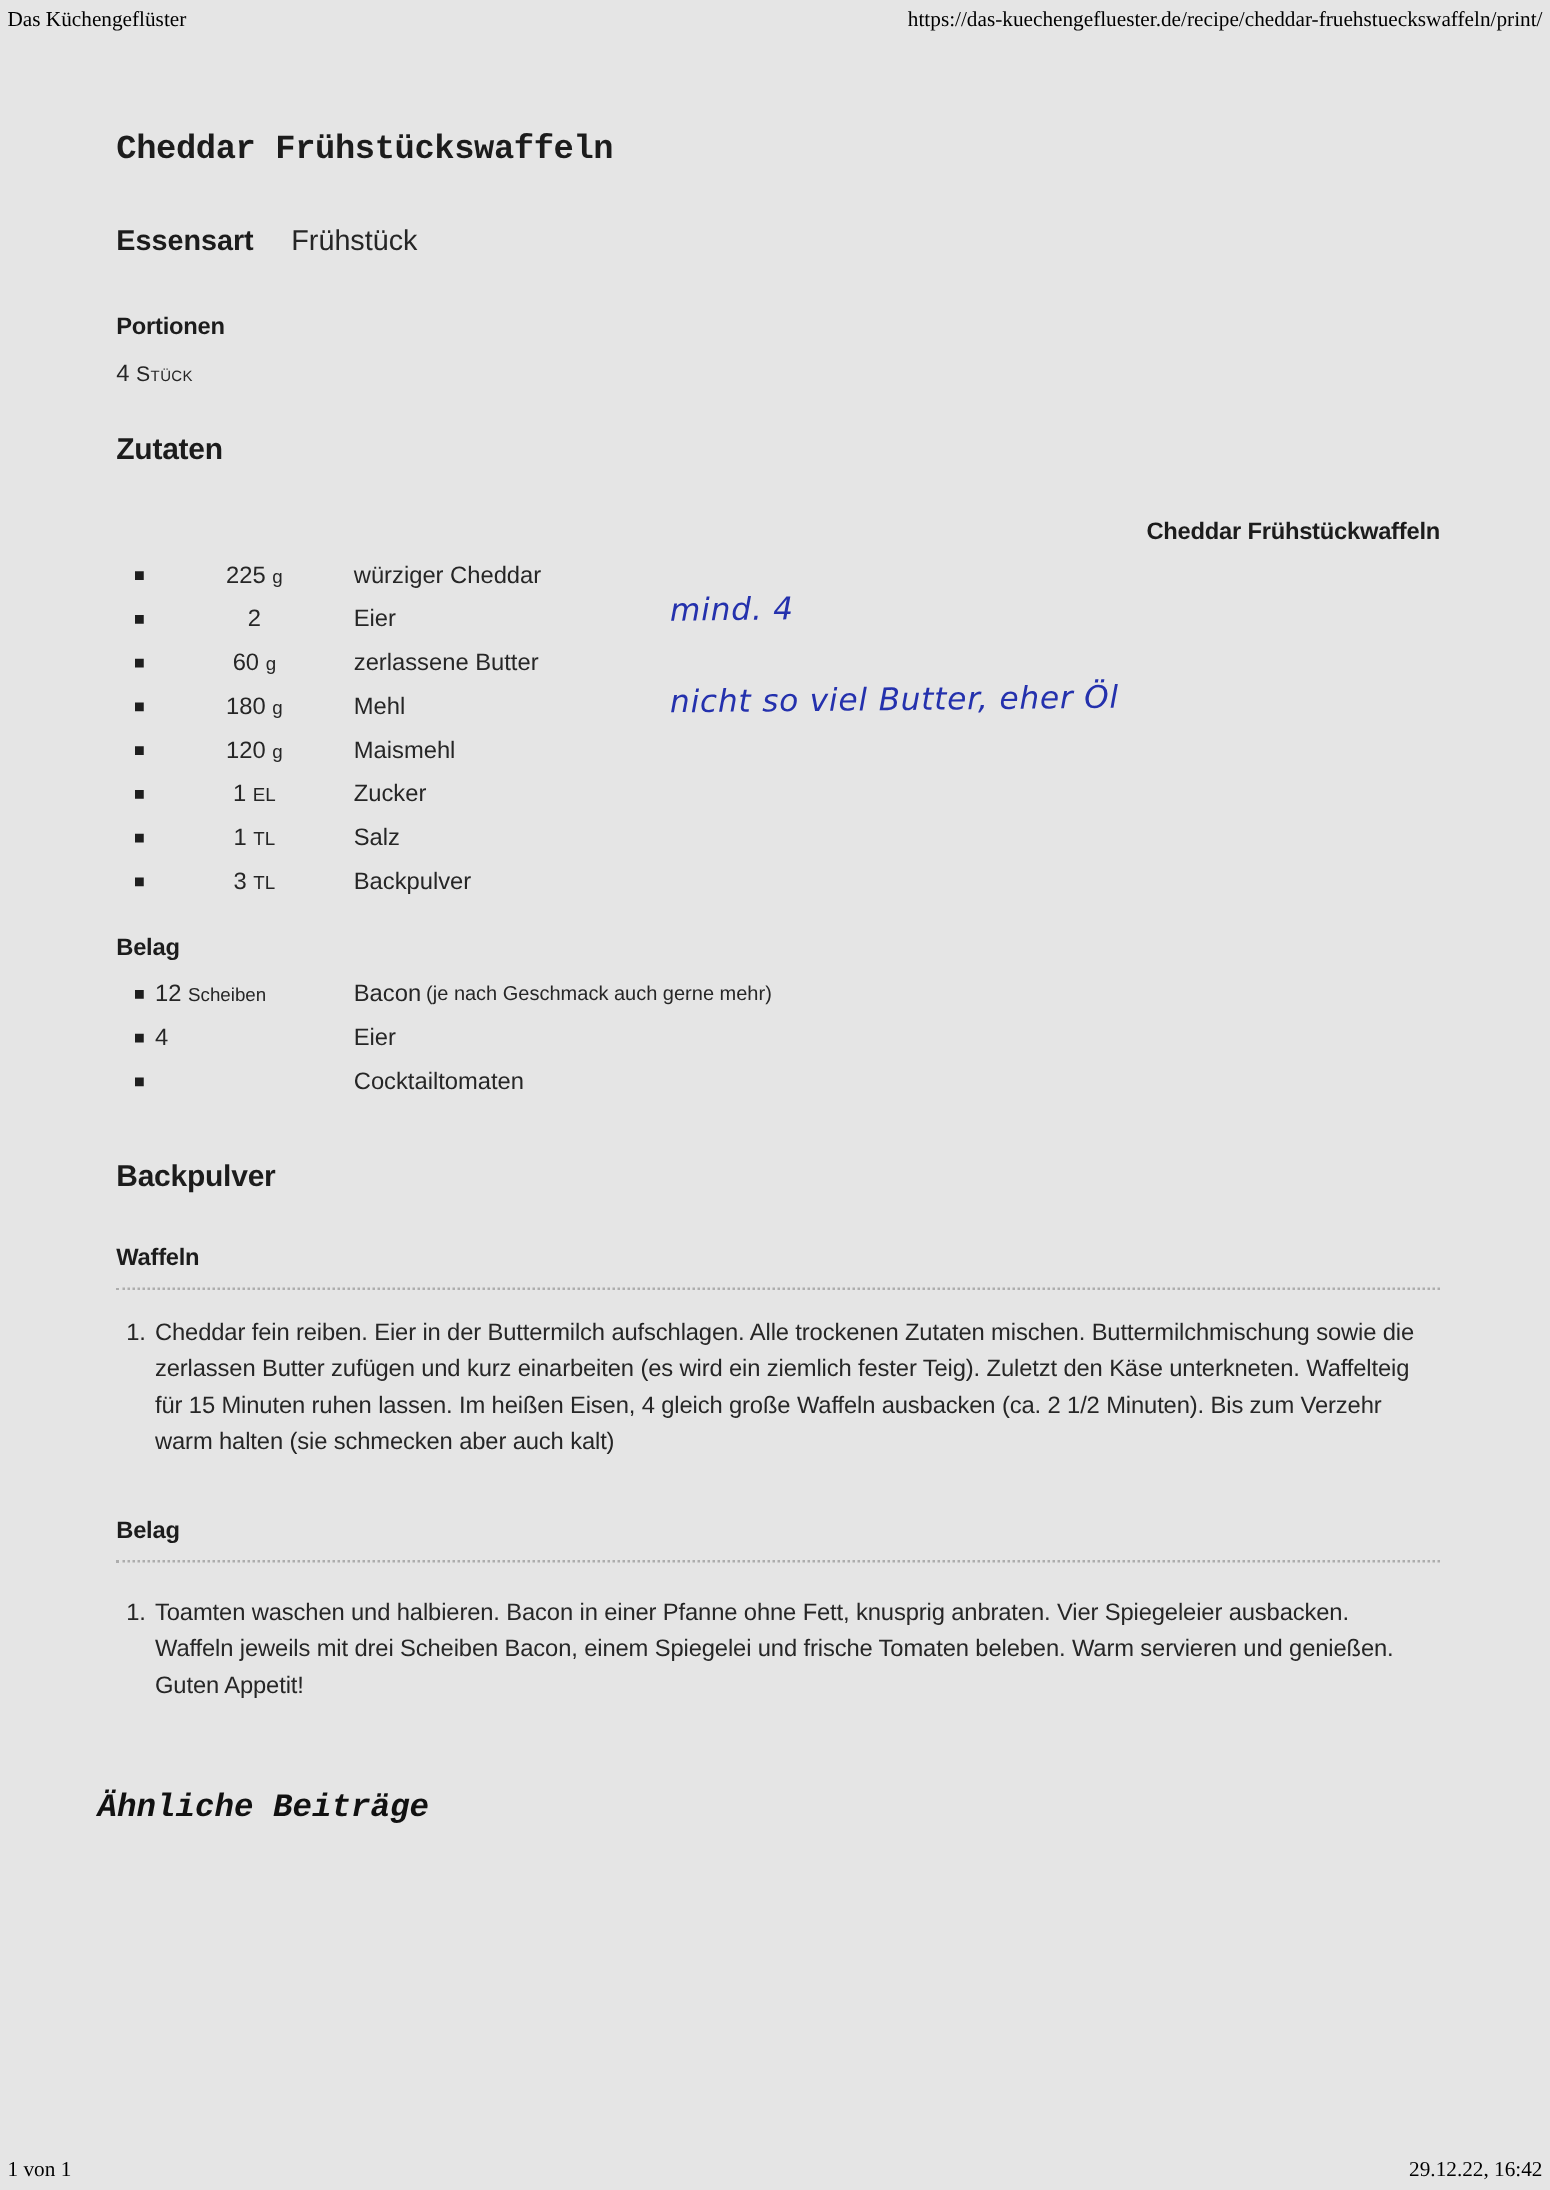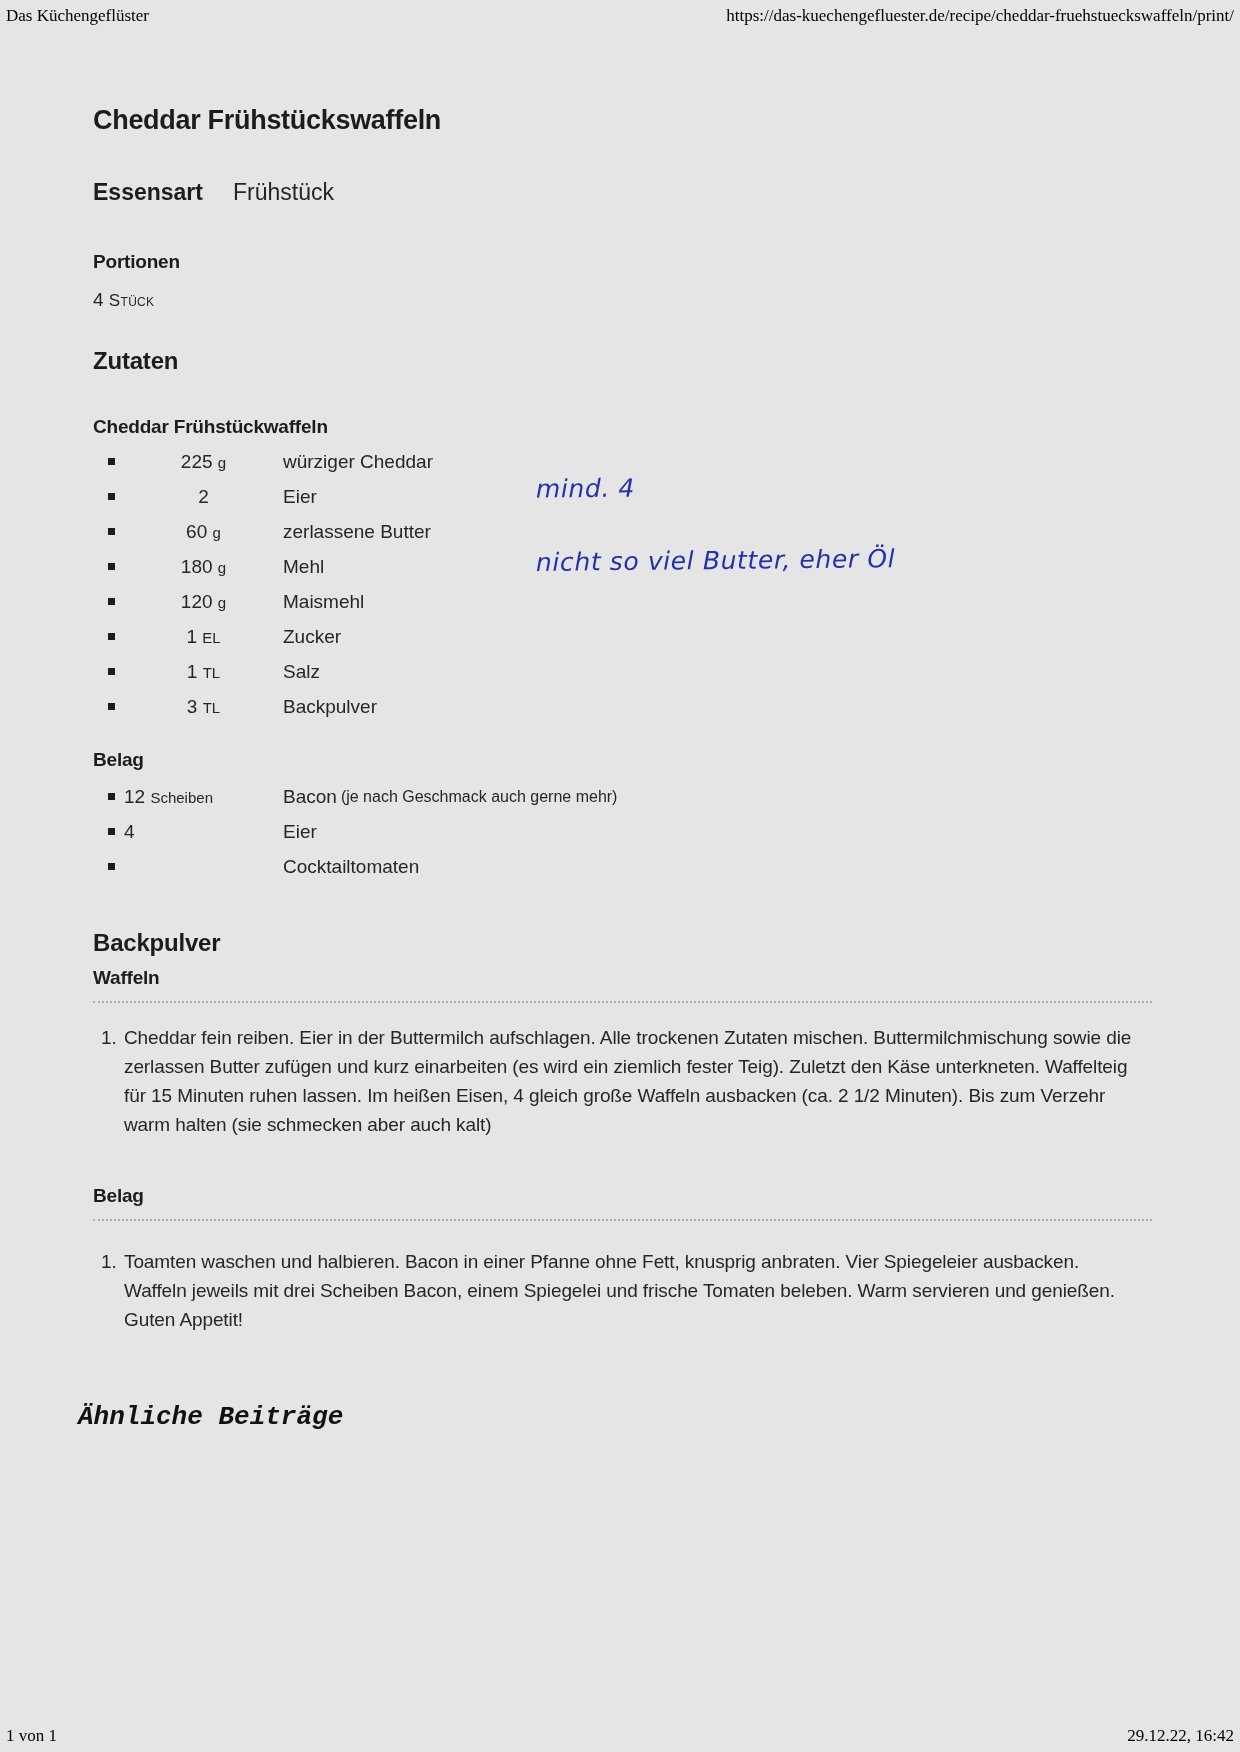--- a/index.html
+++ b/index.html
@@ -28,20 +28,21 @@
 
   .content { position: relative; padding: 0 88px 0 93px; }
 
   h1.title {
     margin: 102px 0 0 0;
     font-size: 27px;
     line-height: 36px;
     font-weight: bold;
     letter-spacing: -0.3px;
     color: #1c1c1c;
+    font-family: Liberation Mono, monospace;
   }
   .meta-row { margin-top: 41px; font-size: 23px; line-height: 26px; }
   .meta-row .label { display: inline-block; width: 140px; font-weight: bold; color:#1c1c1c; }
 
   .h3 {
     margin: 0;
     font-size: 19px;
     line-height: 26px;
     font-weight: bold;
     color: #1c1c1c;
@@ -53,21 +54,21 @@
 
   .h2 {
     margin: 0;
     font-size: 24px;
     line-height: 32px;
     font-weight: bold;
     color: #1c1c1c;
     letter-spacing: -0.2px;
   }
   .zutaten { margin-top: 31px; }
-  .group-title-1 { margin-top: 37px; }
+  .group-title-1 { margin-top: 37px; text-align: right; }
   .group-title-2 { margin-top: 23px; }
 
   ul.ing {
     list-style: none;
     margin: 0;
     padding: 0;
     position: relative;
   }
   ul.ing.first { margin-top: 4px; text-align: center; }
   ul.ing.second { margin-top: 6px; }
@@ -100,21 +101,21 @@
     font-size: 25px;
     letter-spacing: 0.6px;
     color: #2431ad;
     transform: rotate(-0.6deg);
     white-space: nowrap;
   }
   .ann1 { left: 443px; top: 30px; }
   .ann2 { left: 443px; top: 102px; }
 
   .anleitungen { margin-top: 43px; }
-  .instr-title-1 { margin-top: 6px; }
+  .instr-title-1 { margin-top: 36px; }
   .instr-title-2 { margin-top: 44px; }
 
   hr.dotted {
     border: none;
     border-top: 2px dotted #adadad;
     height: 0;
     margin: 10px 0 0 0;
   }
 
   ol.steps {

